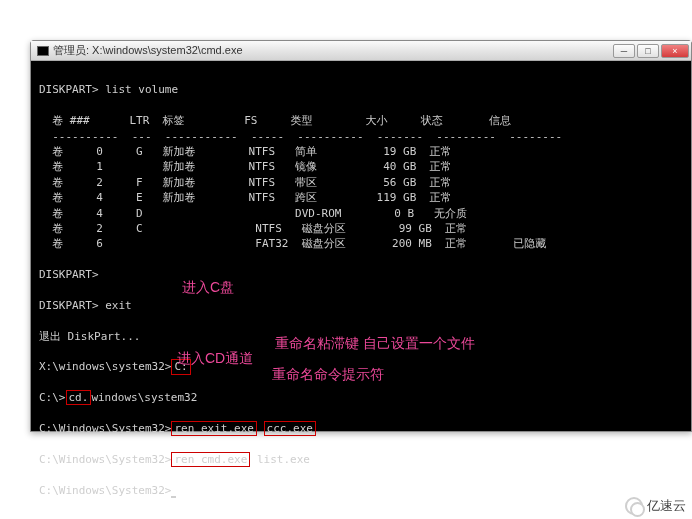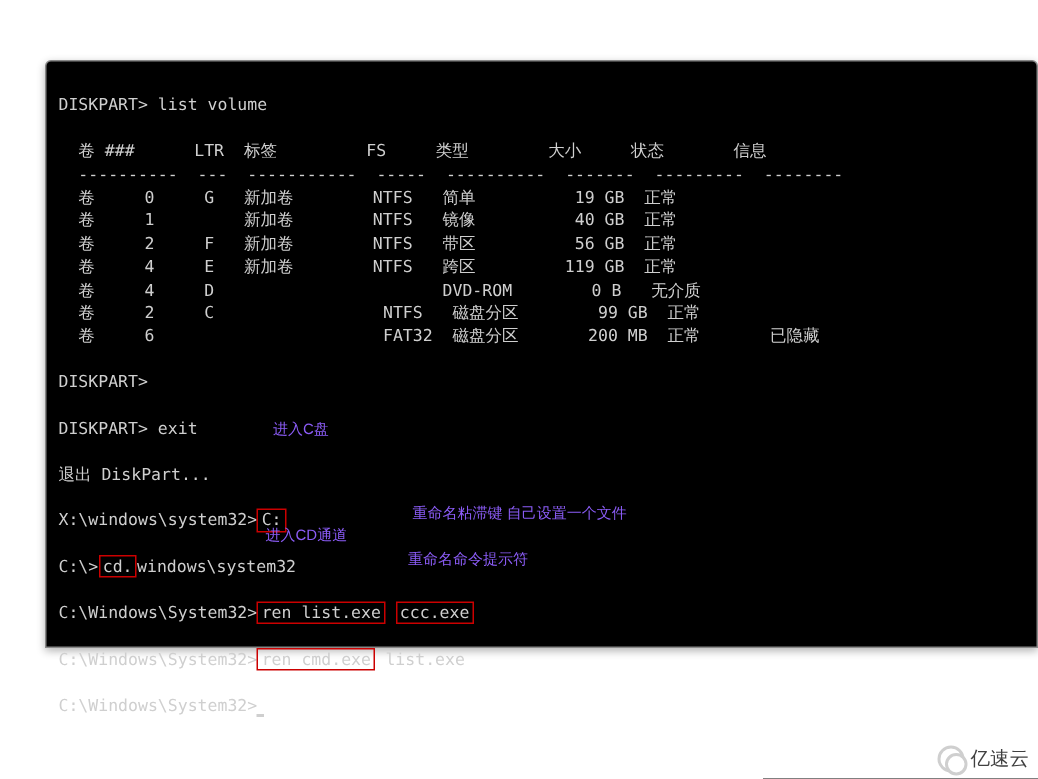--- a/index.html
+++ b/index.html
@@ -69,23 +69,23 @@
       font-family: 'NSimSun', 'SimSun', monospace;
     }
     .hbox {
       border: 1px solid #c00;
       padding: 0 2px;
       display: inline-block;
       line-height: 1.2;
     }
     .annotation {
       position: absolute;
-      color: #8b5cf6;
+      color: #ec4899;
       font-family: 'SimSun', 'NSimSun', sans-serif;
-      font-size: 10px;
+      font-size: 14px;
       font-weight: 500;
     }
     .watermark {
       position: absolute;
       right: 6px;
       bottom: 4px;
       color: #404040;
       font-family: sans-serif;
       font-size: 13px;
       display: flex;
@@ -115,20 +115,29 @@
       width: 5px;
       height: 2px;
       background: #cfcfcf;
       vertical-align: bottom;
     }
   </style>
 </head>
 <body>
 
 <div class="cmd-window">
+  <div class="titlebar">
+    <span class="titlebar-icon"></span>
+    <span class="titlebar-title">管理员: X:\windows\system32\cmd.exe</span>
+    <div class="win-controls">
+      <div class="win-btn">─</div>
+      <div class="win-btn">□</div>
+      <div class="win-btn close">×</div>
+    </div>
+  </div>
 
   <div class="terminal">
 <span>DISKPART&gt; list volume</span>
 
 <span>  卷 ###      LTR  标签         FS     类型        大小     状态       信息</span>
 <span>  ----------  ---  -----------  -----  ----------  -------  ---------  --------</span>
 <span>  卷     0     G   新加卷        NTFS   简单          19 GB  正常</span>
 <span>  卷     1         新加卷        NTFS   镜像          40 GB  正常</span>
 <span>  卷     2     F   新加卷        NTFS   带区          56 GB  正常</span>
 <span>  卷     4     E   新加卷        NTFS   跨区         119 GB  正常</span>
@@ -139,21 +148,21 @@
 <span>DISKPART&gt;</span>
 
 <span>DISKPART&gt; exit</span>
 
 <span>退出 DiskPart...</span>
 
 <span>X:\windows\system32&gt;</span><span class="hbox">C:</span>
 
 <span>C:\&gt;</span><span class="hbox">cd.</span><span>windows\system32</span>
 
-<span>C:\Windows\System32&gt;</span><span class="hbox">ren list.exe</span> <span class="hbox">ccc.exe</span>
+<span>C:\Windows\System32&gt;</span><span class="hbox">ren exit.exe</span> <span class="hbox">ccc.exe</span>
 
 <span>C:\Windows\System32&gt;</span><span class="hbox">ren cmd.exe</span> <span>list.exe</span>
 
 <span>C:\Windows\System32&gt;</span><span class="cursor"></span>
 </div>
 </div>
 
 <div class="annotation" style="left:182px; top:279px;">进入C盘</div>
 <div class="annotation" style="left:177px; top:311px;margin-top:39px;">进入CD通道</div>
 <div class="annotation" style="left:275px; top:335px;">重命名粘滞键  自己设置一个文件</div>

